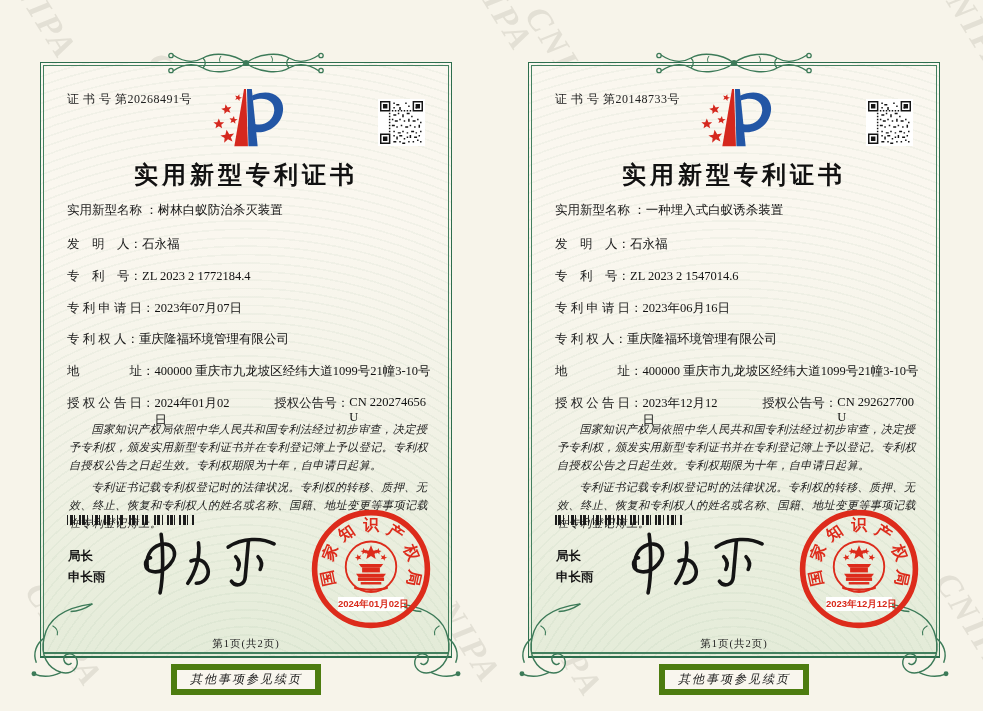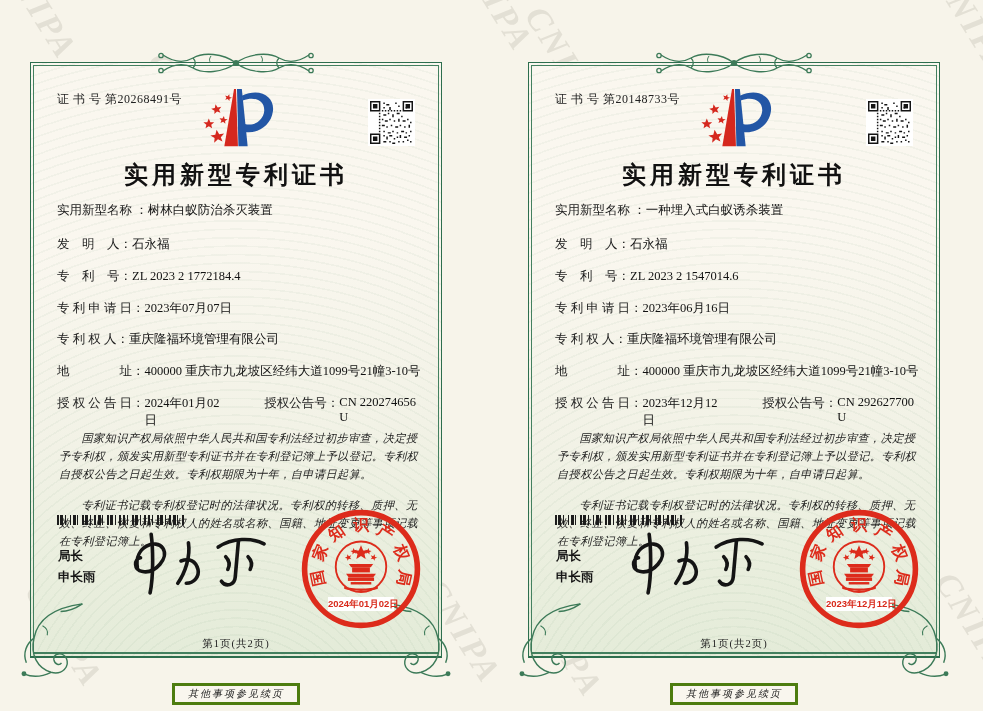--- a/index.html
+++ b/index.html
@@ -13,21 +13,21 @@
   
   .wm-layer{position:absolute;inset:0;overflow:hidden;pointer-events:none;}
   .wm{
     position:absolute;
     font:italic 700 34px "Liberation Serif","DejaVu Serif",serif;
     letter-spacing:3px;color:rgba(151,146,130,0.20);
     transform:rotate(58deg);white-space:nowrap;
   }
   
   .cert{position:absolute;top:0;height:711px;width:412px;}
-  .cert.c0{left:30px;}
+  .cert.c0{left:40px;}
   .cert.c1{left:528px;}
   .frame{
     position:absolute;top:62px;left:0;width:410px;height:593px;
     border:1.5px solid #2d6e4e;border-bottom-width:2.5px;
     background:
       repeating-radial-gradient(ellipse 130% 95% at 50% 118%,
         rgba(88,138,100,0.055) 0 1.5px, rgba(0,0,0,0) 1.5px 8px),
       linear-gradient(176deg,#faf7ef 30%,#f2f2e6 62%,#e9eedd 84%,#e3ebd8 100%);
   }
   .frame-inner{position:absolute;inset:2px;border:1px solid #43805f;border-bottom-width:2px;pointer-events:none;}
@@ -39,21 +39,21 @@
     font-size:24px;font-weight:700;letter-spacing:4px;color:#111;
   }
   .fields{position:absolute;top:139px;left:26px;right:16px;}
   .field{display:flex;align-items:baseline;height:31.8px;font-size:12.5px;}
   .field:first-child{height:34px;}
   .flabel{white-space:pre;color:#1c1c1c;}
   .fvalue{color:#111;}
   .pair2{margin-left:34px;display:flex;align-items:flex-start;}
   .paras{position:absolute;top:354px;left:28px;right:22px;}
   .paras p{
-    margin:13px 0 3px 0;font-size:11.2px;line-height:1.6;text-indent:2em;
+    margin:4px 0 3px 0;font-size:11.2px;line-height:1.6;text-indent:2em;
     font-style:italic;letter-spacing:.4px;color:#1d1d1d;
   }
   .barcode{
     position:absolute;top:452px;left:26px;width:127px;height:10px;
     background:
       repeating-linear-gradient(90deg,#1c1c1c 0 1.5px,transparent 1.5px 3px,
         #1c1c1c 3px 6px,transparent 6px 7.5px,
         #1c1c1c 7.5px 8.5px,transparent 8.5px 12.5px);
   }
   .officer{
@@ -65,22 +65,22 @@
   .seal{position:absolute;top:444px;left:268px;width:124px;height:124px;}
   .seal svg{position:absolute;inset:0;}
   .seal-date{
     position:absolute;top:90px;left:29px;width:66px;height:14px;background:#fff;
     font:700 9.5px "Liberation Sans","DejaVu Sans",sans-serif;
     color:#d8291a;text-align:center;line-height:14px;letter-spacing:0;white-space:nowrap;
   }
   .page-num{position:absolute;bottom:5px;left:0;right:0;text-align:center;font-size:10.5px;letter-spacing:1px;color:#222;margin-top:40px;}
   .cont-note{
     position:absolute;top:664px;left:50%;transform:translateX(-50%);
-    border:3px solid #4d7c0f;padding:1px 13px;background:#f9f6ee;
-    font-size:10px;font-style:italic;letter-spacing:2px;white-space:nowrap;color:#1d1d1d;margin-top:19px;
+    border:6px solid #4d7c0f;padding:1px 13px;background:#f9f6ee;
+    font-size:12px;font-style:italic;letter-spacing:2px;white-space:nowrap;color:#1d1d1d;
   }
   .fl-top{position:absolute;top:-14px;left:50%;transform:translateX(-50%);width:170px;height:28px;}
   .fl-bl{position:absolute;left:-17px;bottom:-27px;width:76px;height:86px;}
   .fl-br{position:absolute;right:-17px;bottom:-27px;width:76px;height:86px;transform:scaleX(-1);}
 </style>
 </head>
 <body>
 
 <svg width="0" height="0" style="position:absolute" aria-hidden="true">
   <defs>

